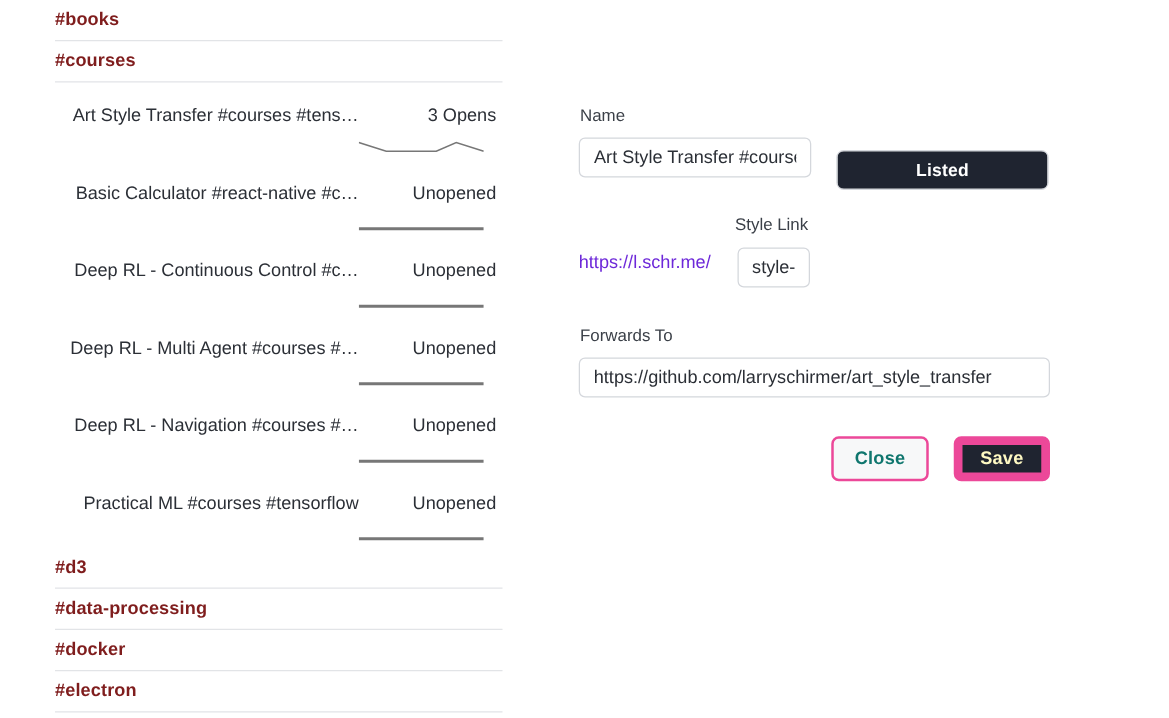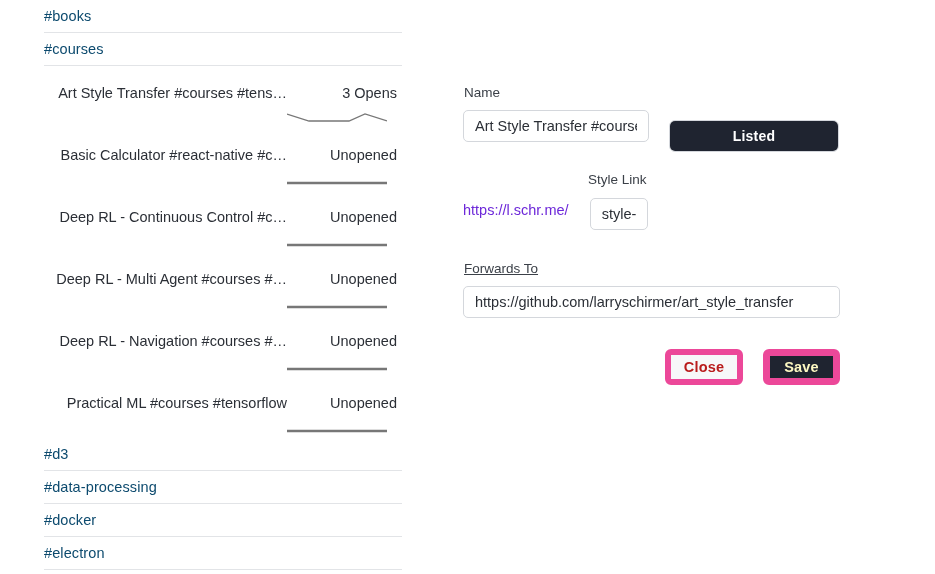--- a/index.html
+++ b/index.html
@@ -29,22 +29,22 @@
 
   .tag-group {
     margin: 0;
     padding: 0;
   }
 
   .tag-header {
     margin: 0 38px 0 44px;
     padding: 8px 0 7px 0;
     font-size: 14.5px;
-    font-weight: normal;
-    color: #0c4a6e;
+    font-weight: bold;
+    color: #7f1d1d;
     border-bottom: 1px solid #e2e4e7;
     line-height: 17px;
     letter-spacing: 0.1px;
   }
 
   .item-list {
     margin: 0;
     padding: 0;
     list-style: none;
   }
@@ -193,21 +193,21 @@
     color: #6d28d9;
     white-space: nowrap;
   }
 
   #shortlink-label {
     left: 148px;
     top: 124px;
   }
 
   #name-label  { left: 24px; top: 37px; }
-  #forwards-label { left: 24px; top: 213px; text-decoration: underline; }
+  #forwards-label { left: 24px; top: 213px; }
 
   
   .btn {
     position: absolute;
     box-sizing: border-box;
     height: 36px;
     border-radius: 6px;
     font-family: "Liberation Sans", sans-serif;
     font-size: 14.5px;
     font-weight: bold;
@@ -217,22 +217,22 @@
     cursor: pointer;
     user-select: none;
     letter-spacing: 0.2px;
   }
 
   #close-button {
     left: 225px;
     top: 301px;
     width: 78px;
     background: #f7f8f9;
-    border: 6px solid #ec4899;
-    color: #b91c1c;
+    border: 2px solid #ec4899;
+    color: #0f766e;
   }
 
   #save-button {
     left: 323px;
     top: 301px;
     width: 77px;
     background: #1f2430;
     border: 7px solid #ec4899;
     color: #fef9c3;
   }

